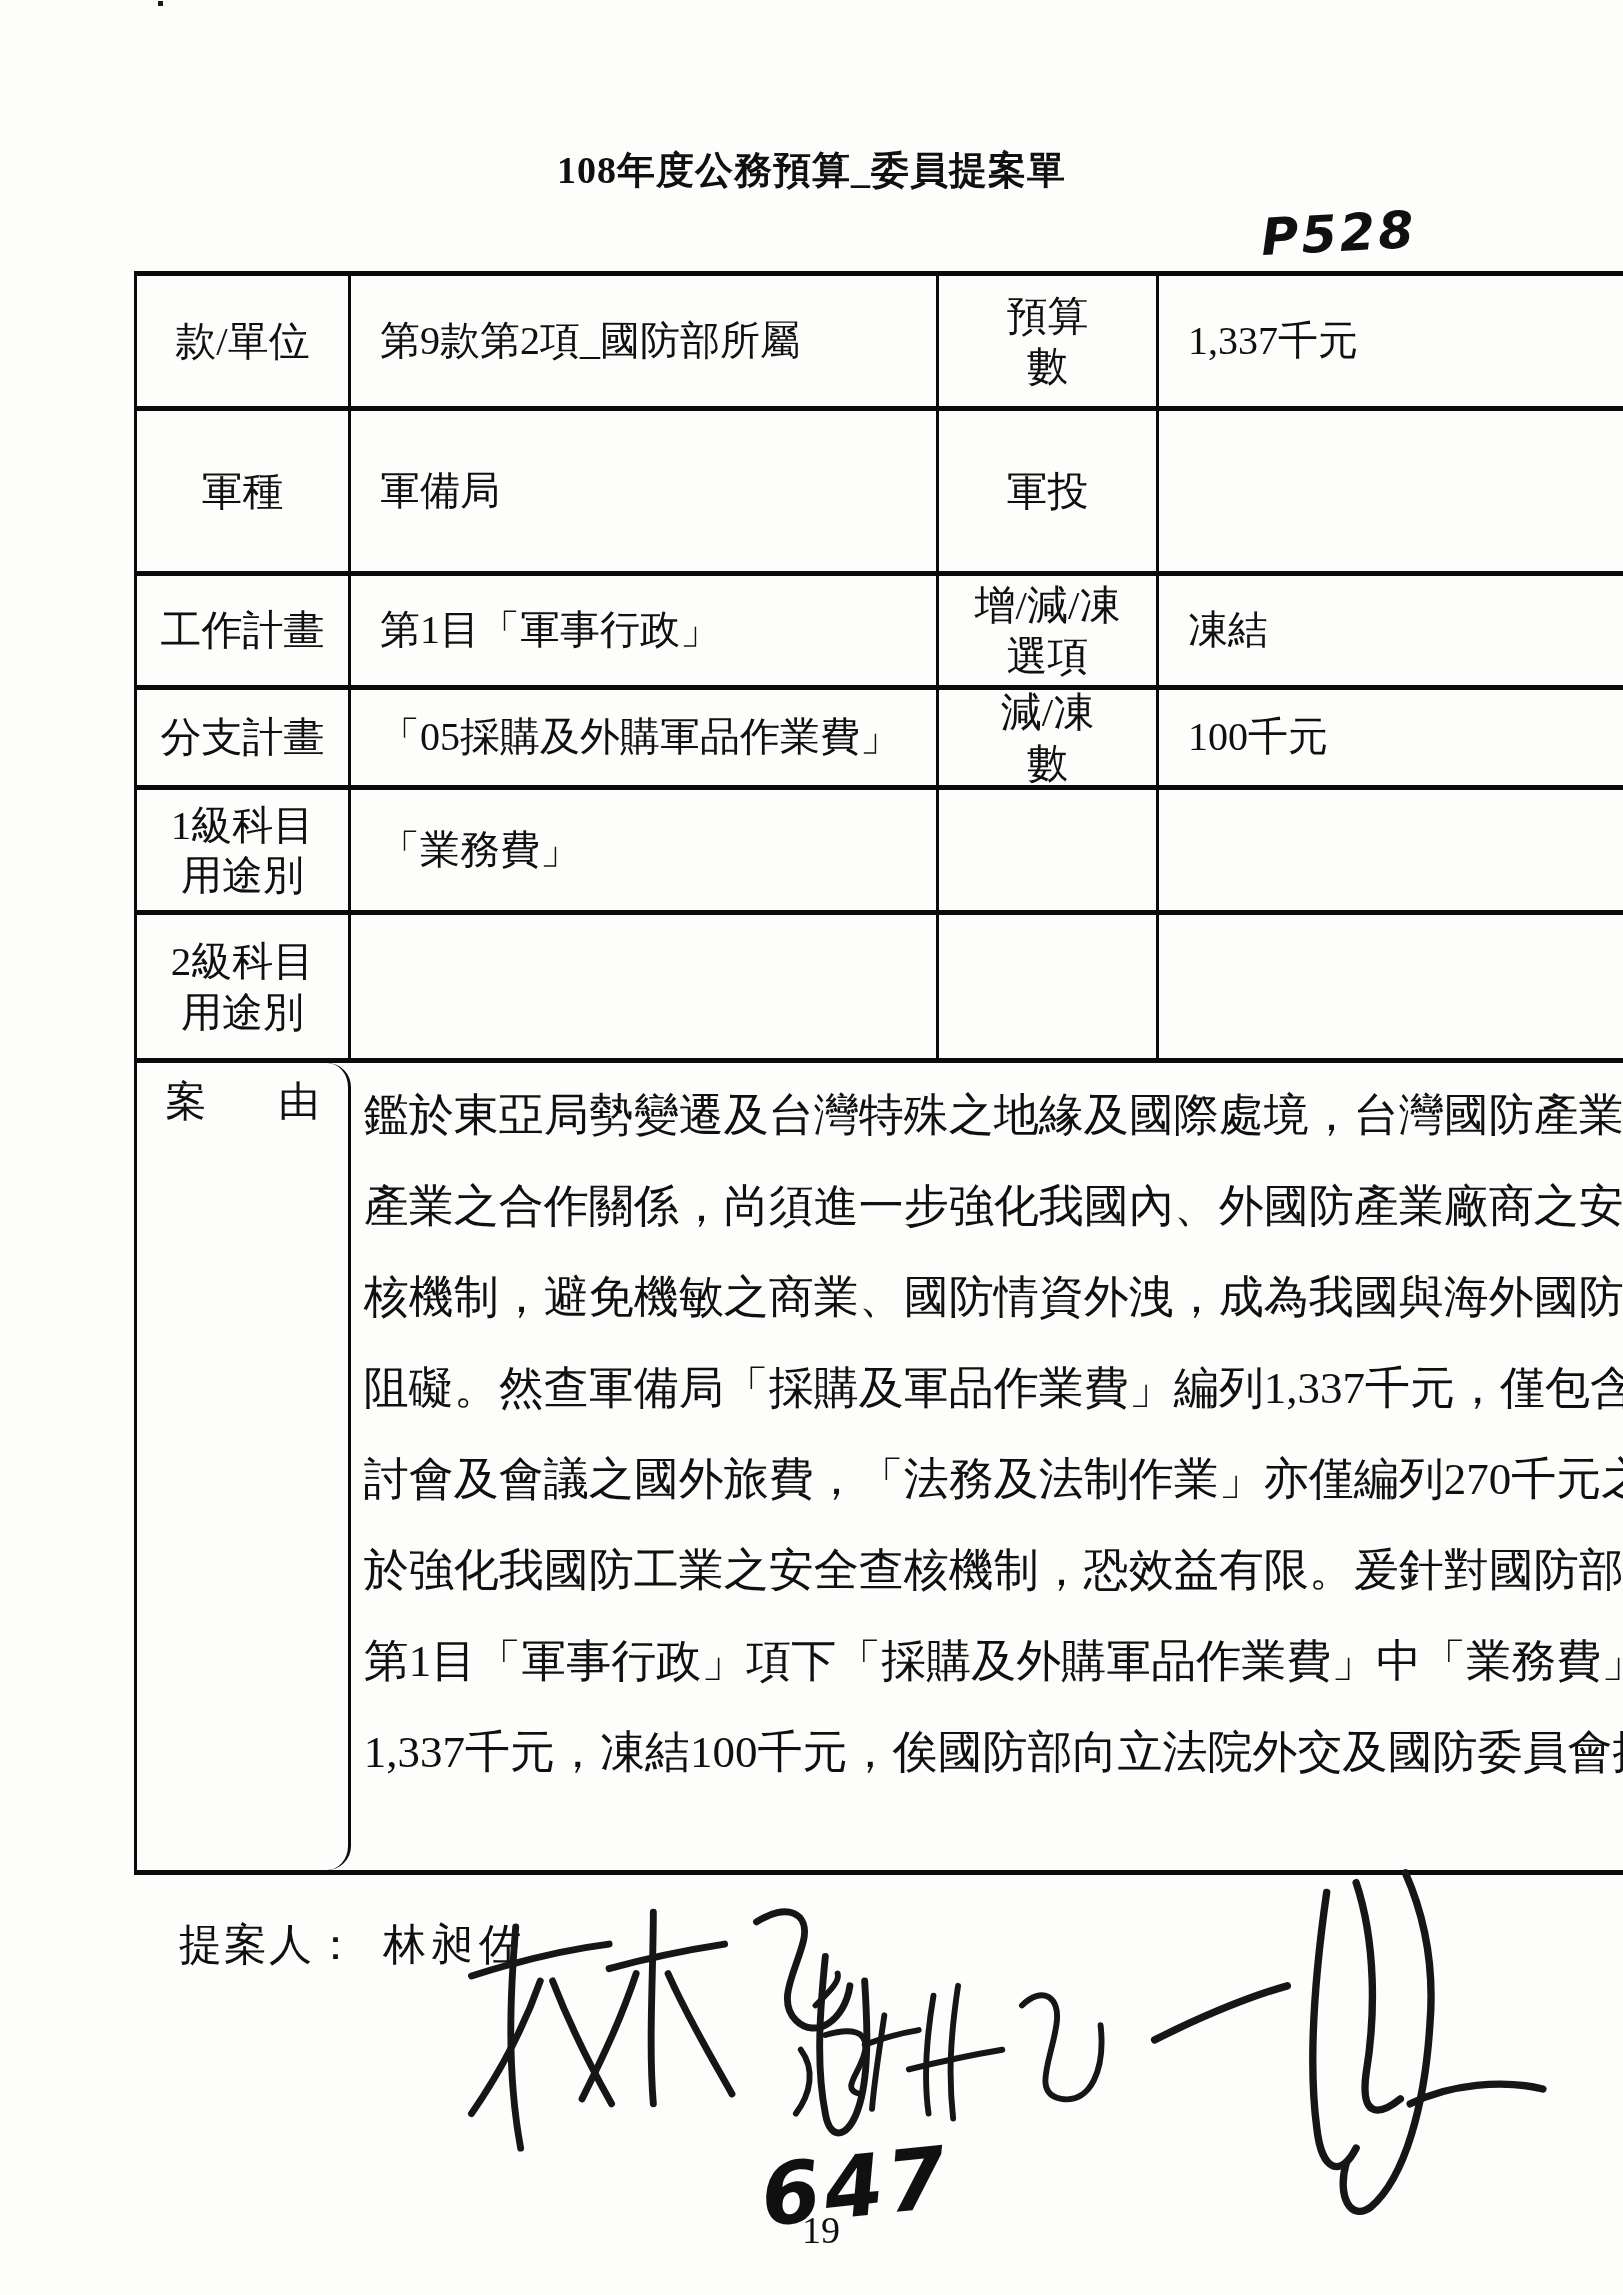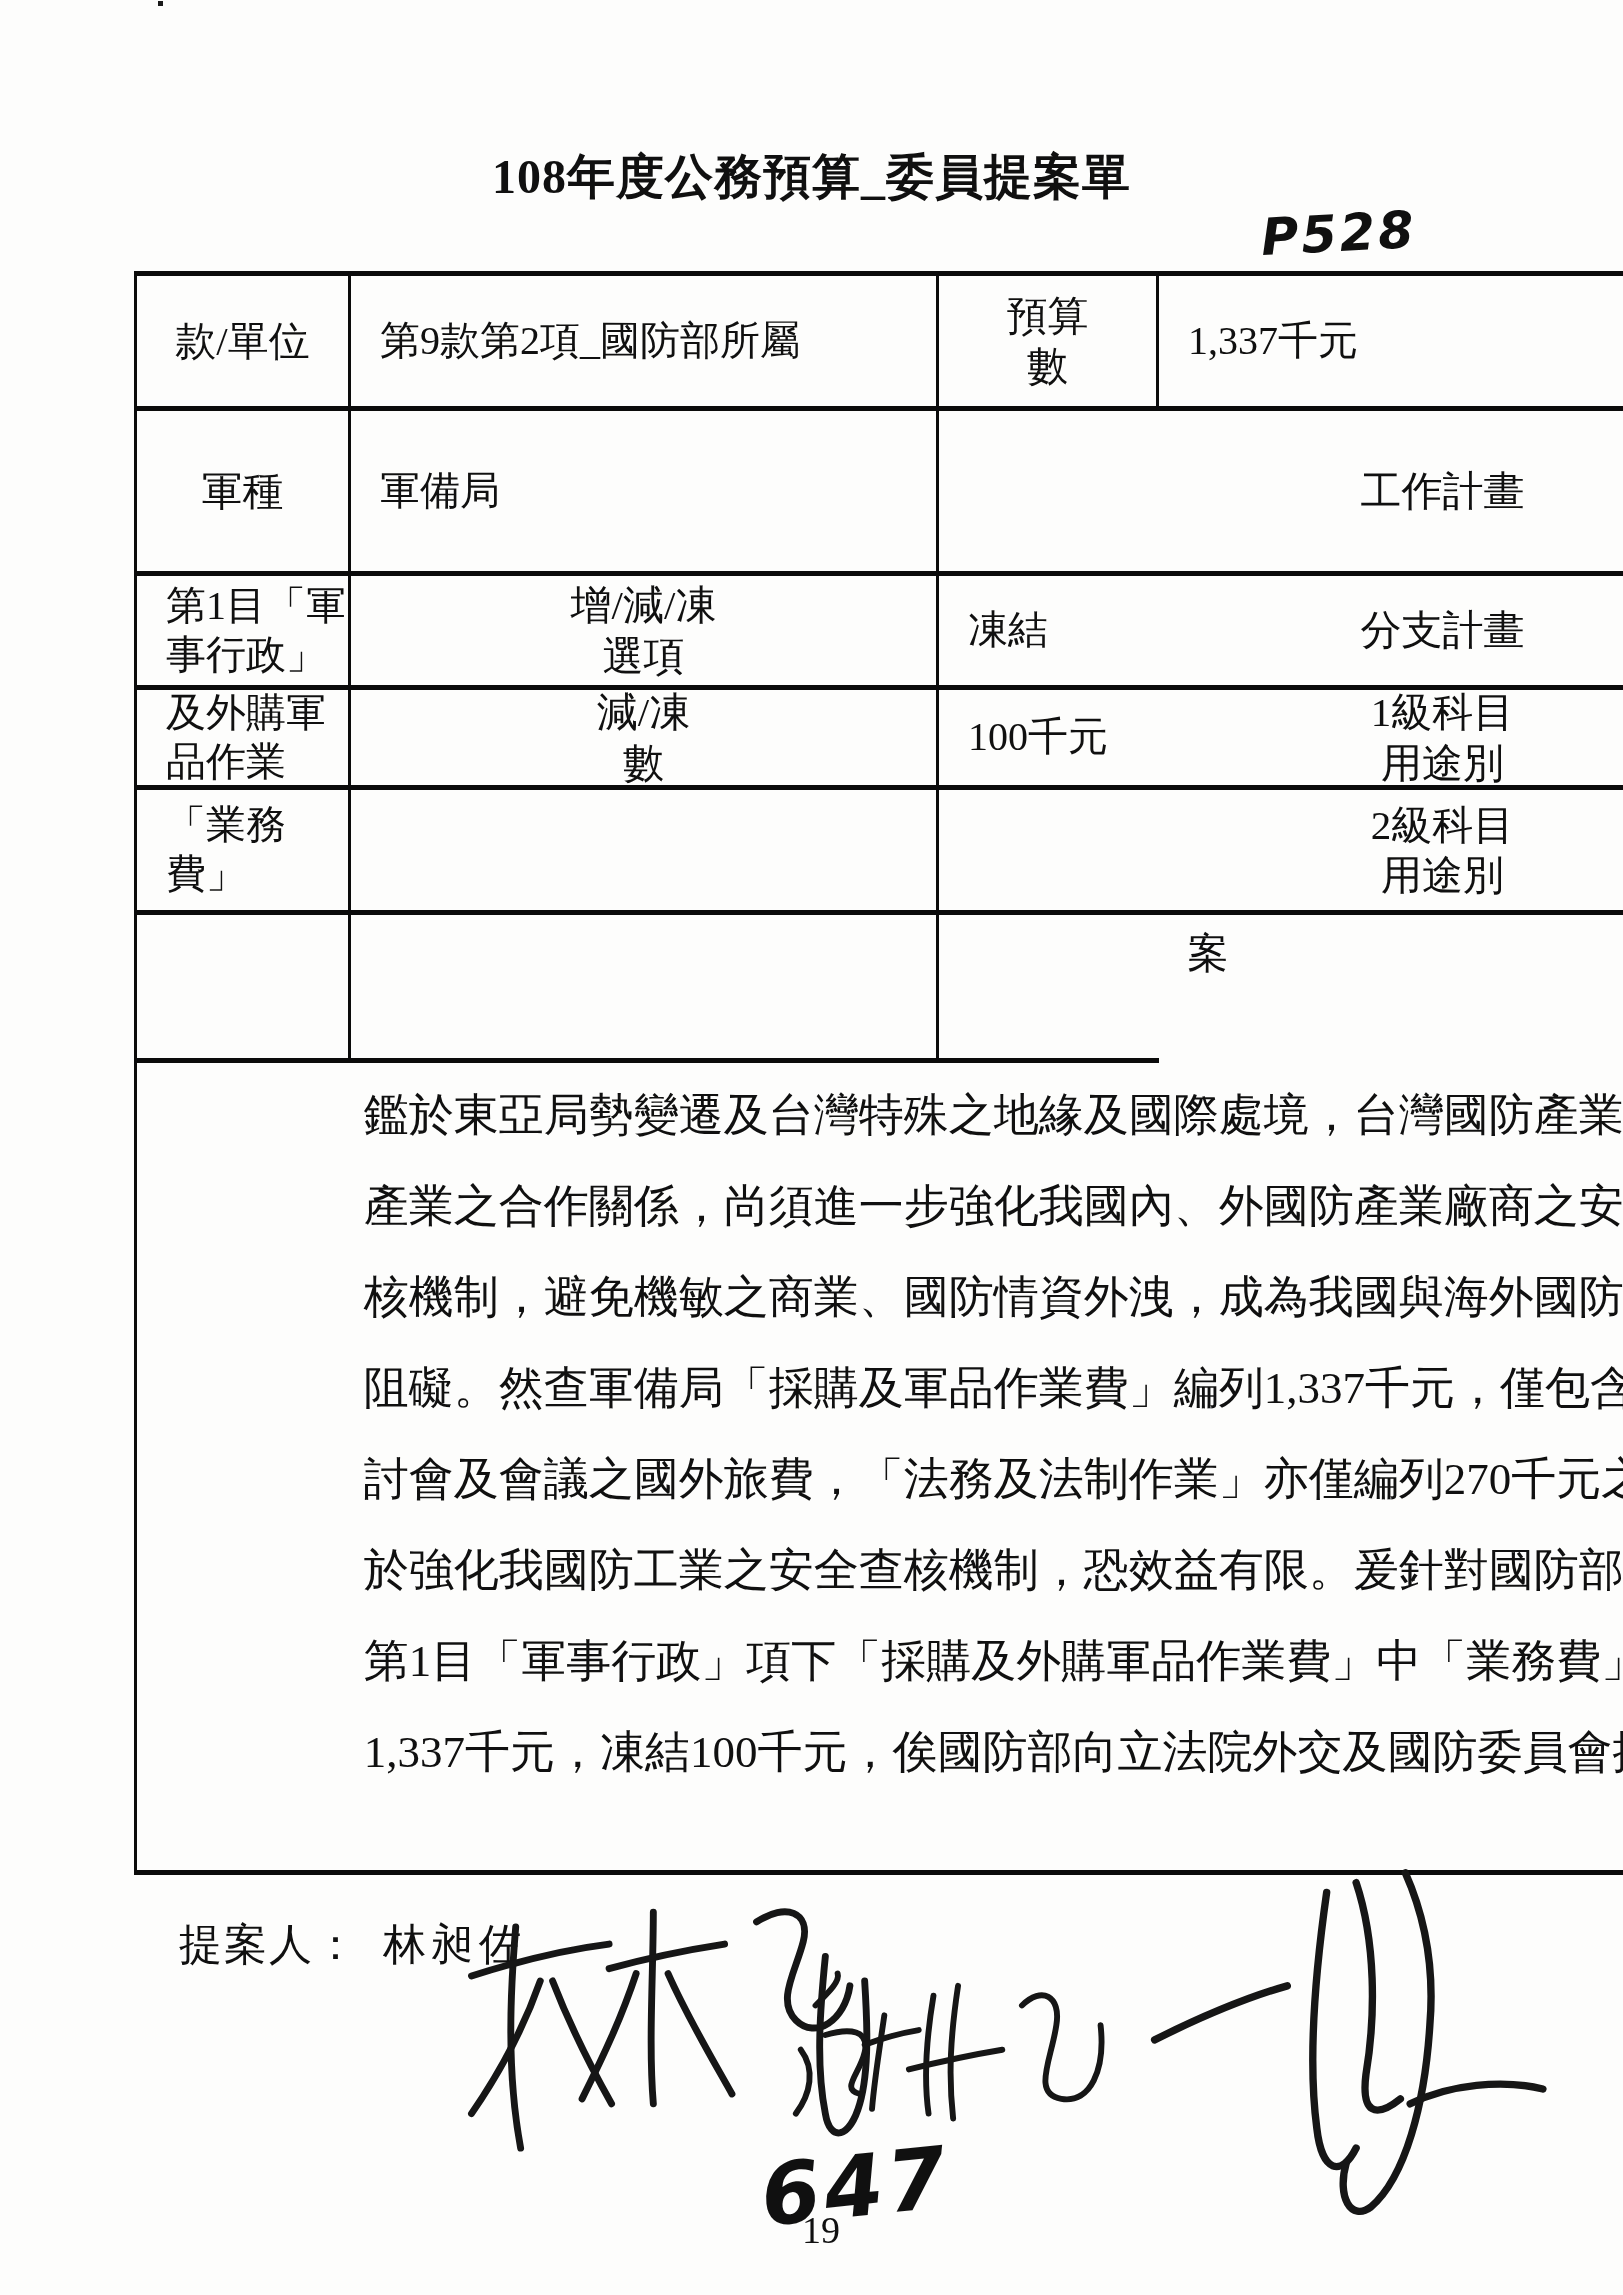--- a/index.html
+++ b/index.html
@@ -5,21 +5,21 @@
   html,body{margin:0;padding:0;}
   body{
     width:1623px;height:2295px;position:relative;
     background:#fdfdfc;color:#101010;
     font-family:"Liberation Serif","DejaVu Serif",serif;
     overflow:hidden;
   }
   .speck{position:absolute;left:158px;top:1px;width:5.4px;height:5.4px;background:#1a1a1a;}
   .title{
     position:absolute;left:0;top:145px;width:1623px;
-    text-align:center;font-size:48px;font-weight:600;letter-spacing:1px;
+    text-align:center;font-size:38px;font-weight:600;letter-spacing:1px;
   }
   .hand-code{
     position:absolute;left:1261px;top:204px;
     font-family:"DejaVu Sans","Liberation Sans",sans-serif;
     font-style:italic;font-size:51px;font-weight:600;
     transform:rotate(-3deg);letter-spacing:2.9px;
   }
   .tbl{
     position:absolute;left:134px;top:271px;width:1598px;height:1604px;
     box-sizing:border-box;
@@ -86,20 +86,21 @@
 <div class="tbl">
 
   <div class="c lab">款/單位</div>
   <div class="c val">第9款第2項_國防部所屬</div>
   <div class="c lab">預算
 數</div>
   <div class="c val last">1,337千元</div>
 
   <div class="c lab">軍種</div>
   <div class="c val">軍備局</div>
+  <div class="c lab">軍投</div>
   <div class="c val last"></div>
 
   <div class="c lab">工作計畫</div>
   <div class="c val">第1目「軍事行政」</div>
   <div class="c lab">增/減/凍
 選項</div>
   <div class="c val last">凍結</div>
 
   <div class="c lab">分支計畫</div>
   <div class="c val">「05採購及外購軍品作業費」</div>

